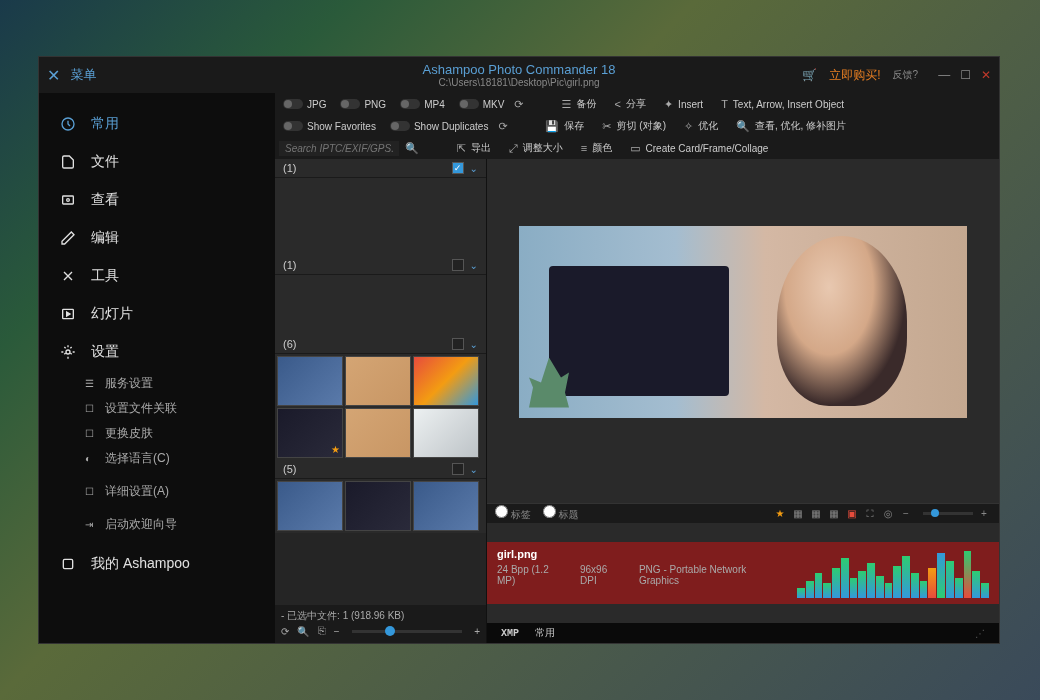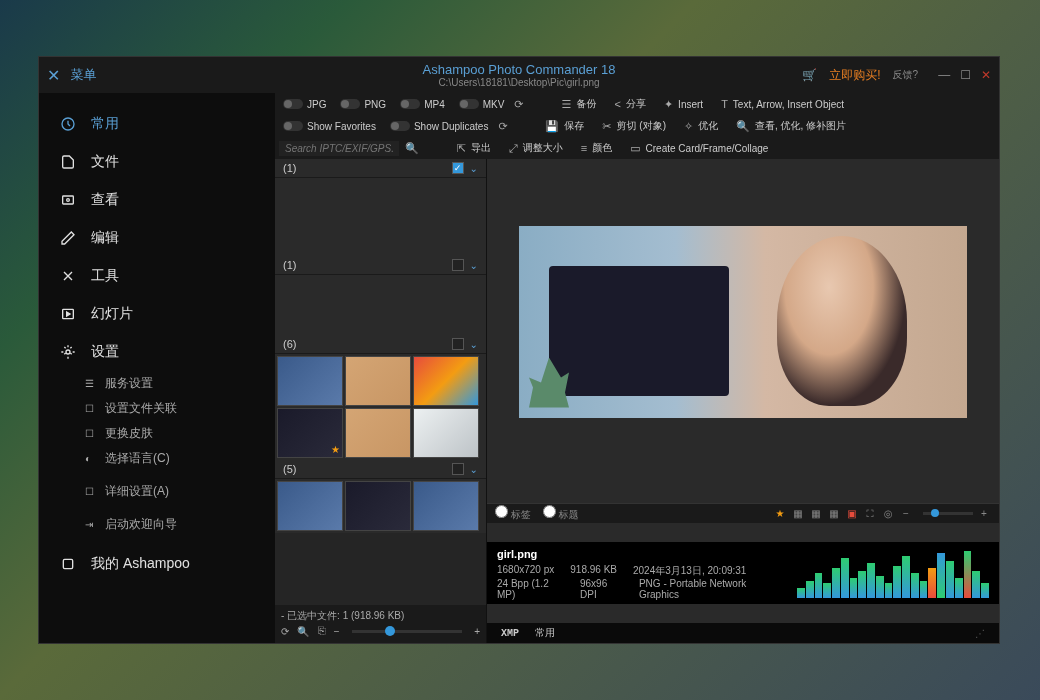--- a/index.html
+++ b/index.html
@@ -62,21 +62,21 @@
 .preview-img::after { content: ""; position: absolute; right: 60px; top: 10px; width: 130px; height: 170px; background: radial-gradient(ellipse at 40% 30%, #e8c8b0 0%, #d4a888 40%, #3a2a2a 70%); border-radius: 50% 50% 40% 40%; }
 .plant { position: absolute; left: 10px; bottom: 10px; width: 40px; height: 50px; background: #5a8a6a; clip-path: polygon(50% 0%, 80% 40%, 100% 30%, 90% 70%, 100% 100%, 0% 100%, 10% 60%, 0% 40%, 30% 50%); }
 .tag-bar { height: 20px; display: flex; align-items: center; gap: 12px; padding: 0 8px; background: #1a1a1a; color: #888; font-size: 10px; border-top: 1px solid #333; }
 .tag-bar input[type=radio] { accent-color: #3498db; }
 .icon-strip { margin-left: auto; display: flex; gap: 4px; align-items: center; }
 .icon-strip span { width: 14px; height: 14px; display: flex; align-items: center; justify-content: center; font-size: 10px; color: #888; cursor: pointer; }
 .icon-strip .star-i { color: #f39c12; }
 .icon-strip .red-i { color: #e74c3c; }
 .mini-slider { width: 50px; height: 3px; background: #333; position: relative; margin-left: 6px; }
 .mini-slider-thumb { width: 8px; height: 8px; background: #3498db; border-radius: 50%; position: absolute; top: -3px; left: 15%; }
-.info-panel { height: 62px; display: flex; background: #000000; padding: 6px 10px; color: #aaa; font-size: 10px; gap: 20px; }
+.info-panel { height: 62px; display: flex; background: #7f1d1d; padding: 6px 10px; color: #aaa; font-size: 10px; gap: 20px; }
 .info-left { flex: 0 0 280px; }
 .info-left .filename { color: #fff; font-size: 11px; font-weight: 600; margin-bottom: 4px; }
 .info-line { display: flex; gap: 16px; }
 .histogram { flex: 1; display: flex; align-items: flex-end; gap: 1px; height: 50px; }
 .histogram span { flex: 1; background: linear-gradient(0deg, #3498db, #2ecc71); }
 .bottom-tabs { height: 20px; display: flex; align-items: center; gap: 16px; padding: 0 14px; background: #0a0a0a; color: #ccc; font-size: 10px; }
 .bottom-tabs .tab { cursor: pointer; }
 .bottom-tabs .tab.active { font-weight: 600; font-family: Liberation Mono, monospace; }
 .resize-grip { margin-left: auto; color: #555; }
 svg { width: 16px; height: 16px; }
@@ -392,25 +392,20 @@
               <span>−</span>
               <div class="mini-slider">
                   <div class="mini-slider-thumb"></div>
                 </div>
               <span>+</span>
             </div>
           </div>
           <div class="info-panel">
             <div class="info-left">
               <div class="filename">girl.png</div>
-              <div class="info-line">
-                <span>1680x720 px</span>
-                <span>918.96 KB</span>
-                <span>2024年3月13日, 20:09:31</span>
-              </div>
               <div class="info-line">
                 <span>24 Bpp (1.2 MP)</span>
                 <span>96x96 DPI</span>
                 <span>PNG - Portable Network Graphics</span>
               </div>
             </div>
             <div class="histogram">
               <span style="height:20%"></span>
                 <span style="height:35%"></span>
                 <span style="height:50%"></span>

